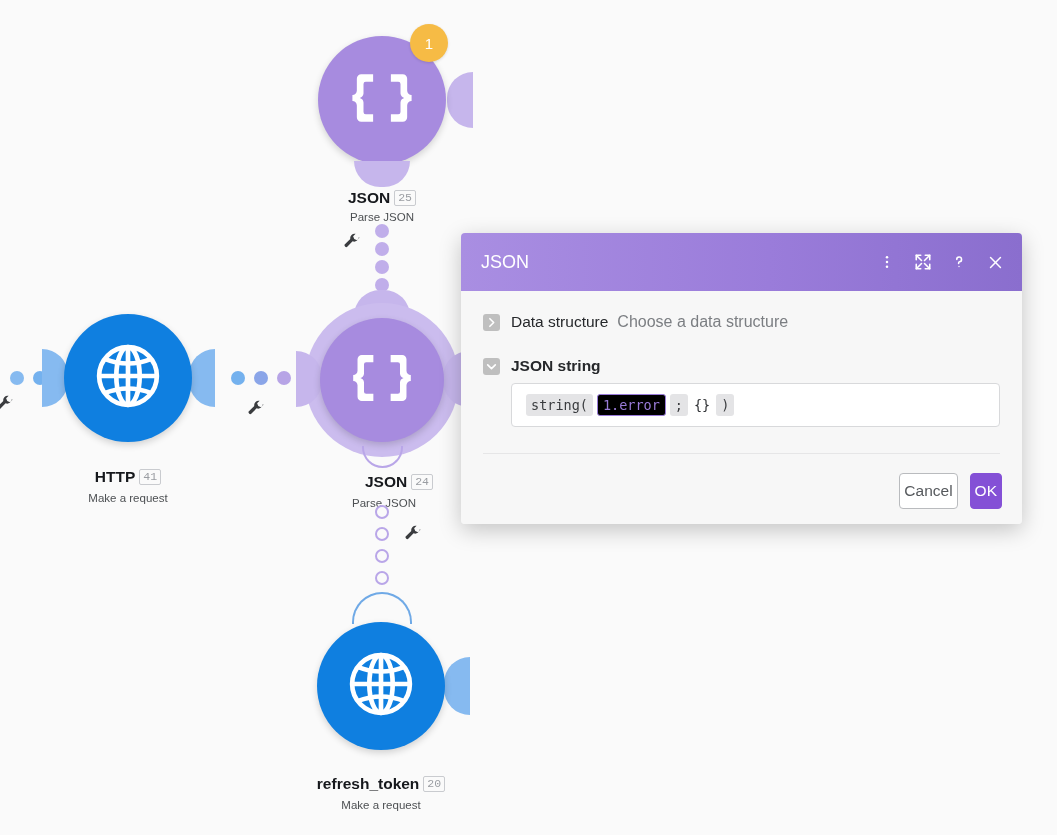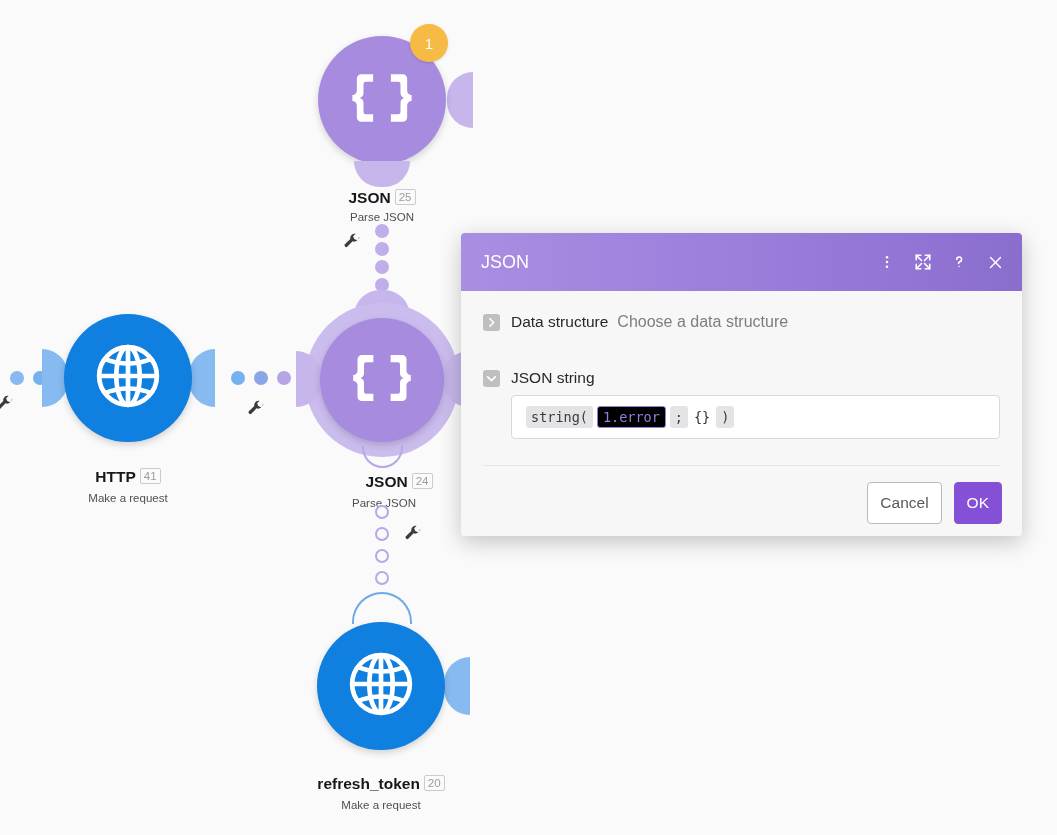--- a/index.html
+++ b/index.html
@@ -34,20 +34,21 @@
     display: inline-block;
     border: 1px solid #c9cbcf;
     color: #9a9da2;
     font-weight: normal;
     font-size: 11.5px;
     border-radius: 2px;
     padding: 0px 3px;
     vertical-align: 2px;
     margin-left: 4px;
     line-height: 14px;
+    font-family: Liberation Mono, monospace;
   }
   .node-sub {
     position: absolute;
     text-align: center;
     white-space: nowrap;
     color: #4d5053;
     font-size: 11.5px;
   }
   .badge {
     position: absolute;
@@ -100,33 +101,33 @@
     display: flex; align-items: center;
     padding: 0 18px 0 20px;
   }
   .dlg-title { color: #ffffff; font-size: 18px; flex: 1; }
   .dlg-icons { display: flex; align-items: center; gap: 18px; }
   .dlg-icon { width: 18px; height: 18px; display: flex; align-items: center; justify-content: center; cursor: pointer; }
   .dlg-icon svg { display: block; }
 
   .dlg-body { padding: 22px 22px 4px 22px; }
 
-  .field-row { display: flex; align-items: center; margin-bottom: 12px; }
+  .field-row { display: flex; align-items: center; }
   .toggle-btn {
     width: 17px; height: 17px;
     background: #bfbfbf;
     border-radius: 3px;
     display: flex; align-items: center; justify-content: center;
     margin-right: 11px;
     flex: none;
     cursor: pointer;
   }
   .toggle-btn svg { display: block; }
   .field-label { font-size: 15.5px; color: #26282b; }
-  .field-label.bold { font-weight: normal; }
+  .field-label.bold { font-weight: bold; }
   .field-hint { font-size: 16px; color: #7b7e82; margin-left: 9px; }
 
   .section-gap { height: 26px; }
 
   .formula-wrap { padding-left: 28px; padding-right: 0px; margin-top: 2px; }
   .formula-box {
     background: #ffffff;
     border: 1px solid #d8d9db;
     border-radius: 4px;
     min-height: 44px;
@@ -156,22 +157,22 @@
   .dlg-footer {
     height: 66px;
     display: flex; align-items: center; justify-content: flex-end;
     gap: 12px;
     padding: 0 20px;
     background: #f7f7f7;
   }
   .btn {
     font-size: 15.5px;
     border-radius: 4px;
-    padding: 0 12px;
-    height: 42px;
+    padding: 0 4px;
+    height: 36px;
     display: flex; align-items: center; justify-content: center;
     cursor: pointer;
   }
   .btn-cancel { background: #ffffff; border: 1px solid #b9bbbe; color: #56595d; }
   .btn-ok { background: #8450d6; border: 1px solid #8450d6; color: #ffffff; }
 </style>
 </head>
 <body>
 
 <div id="root">

